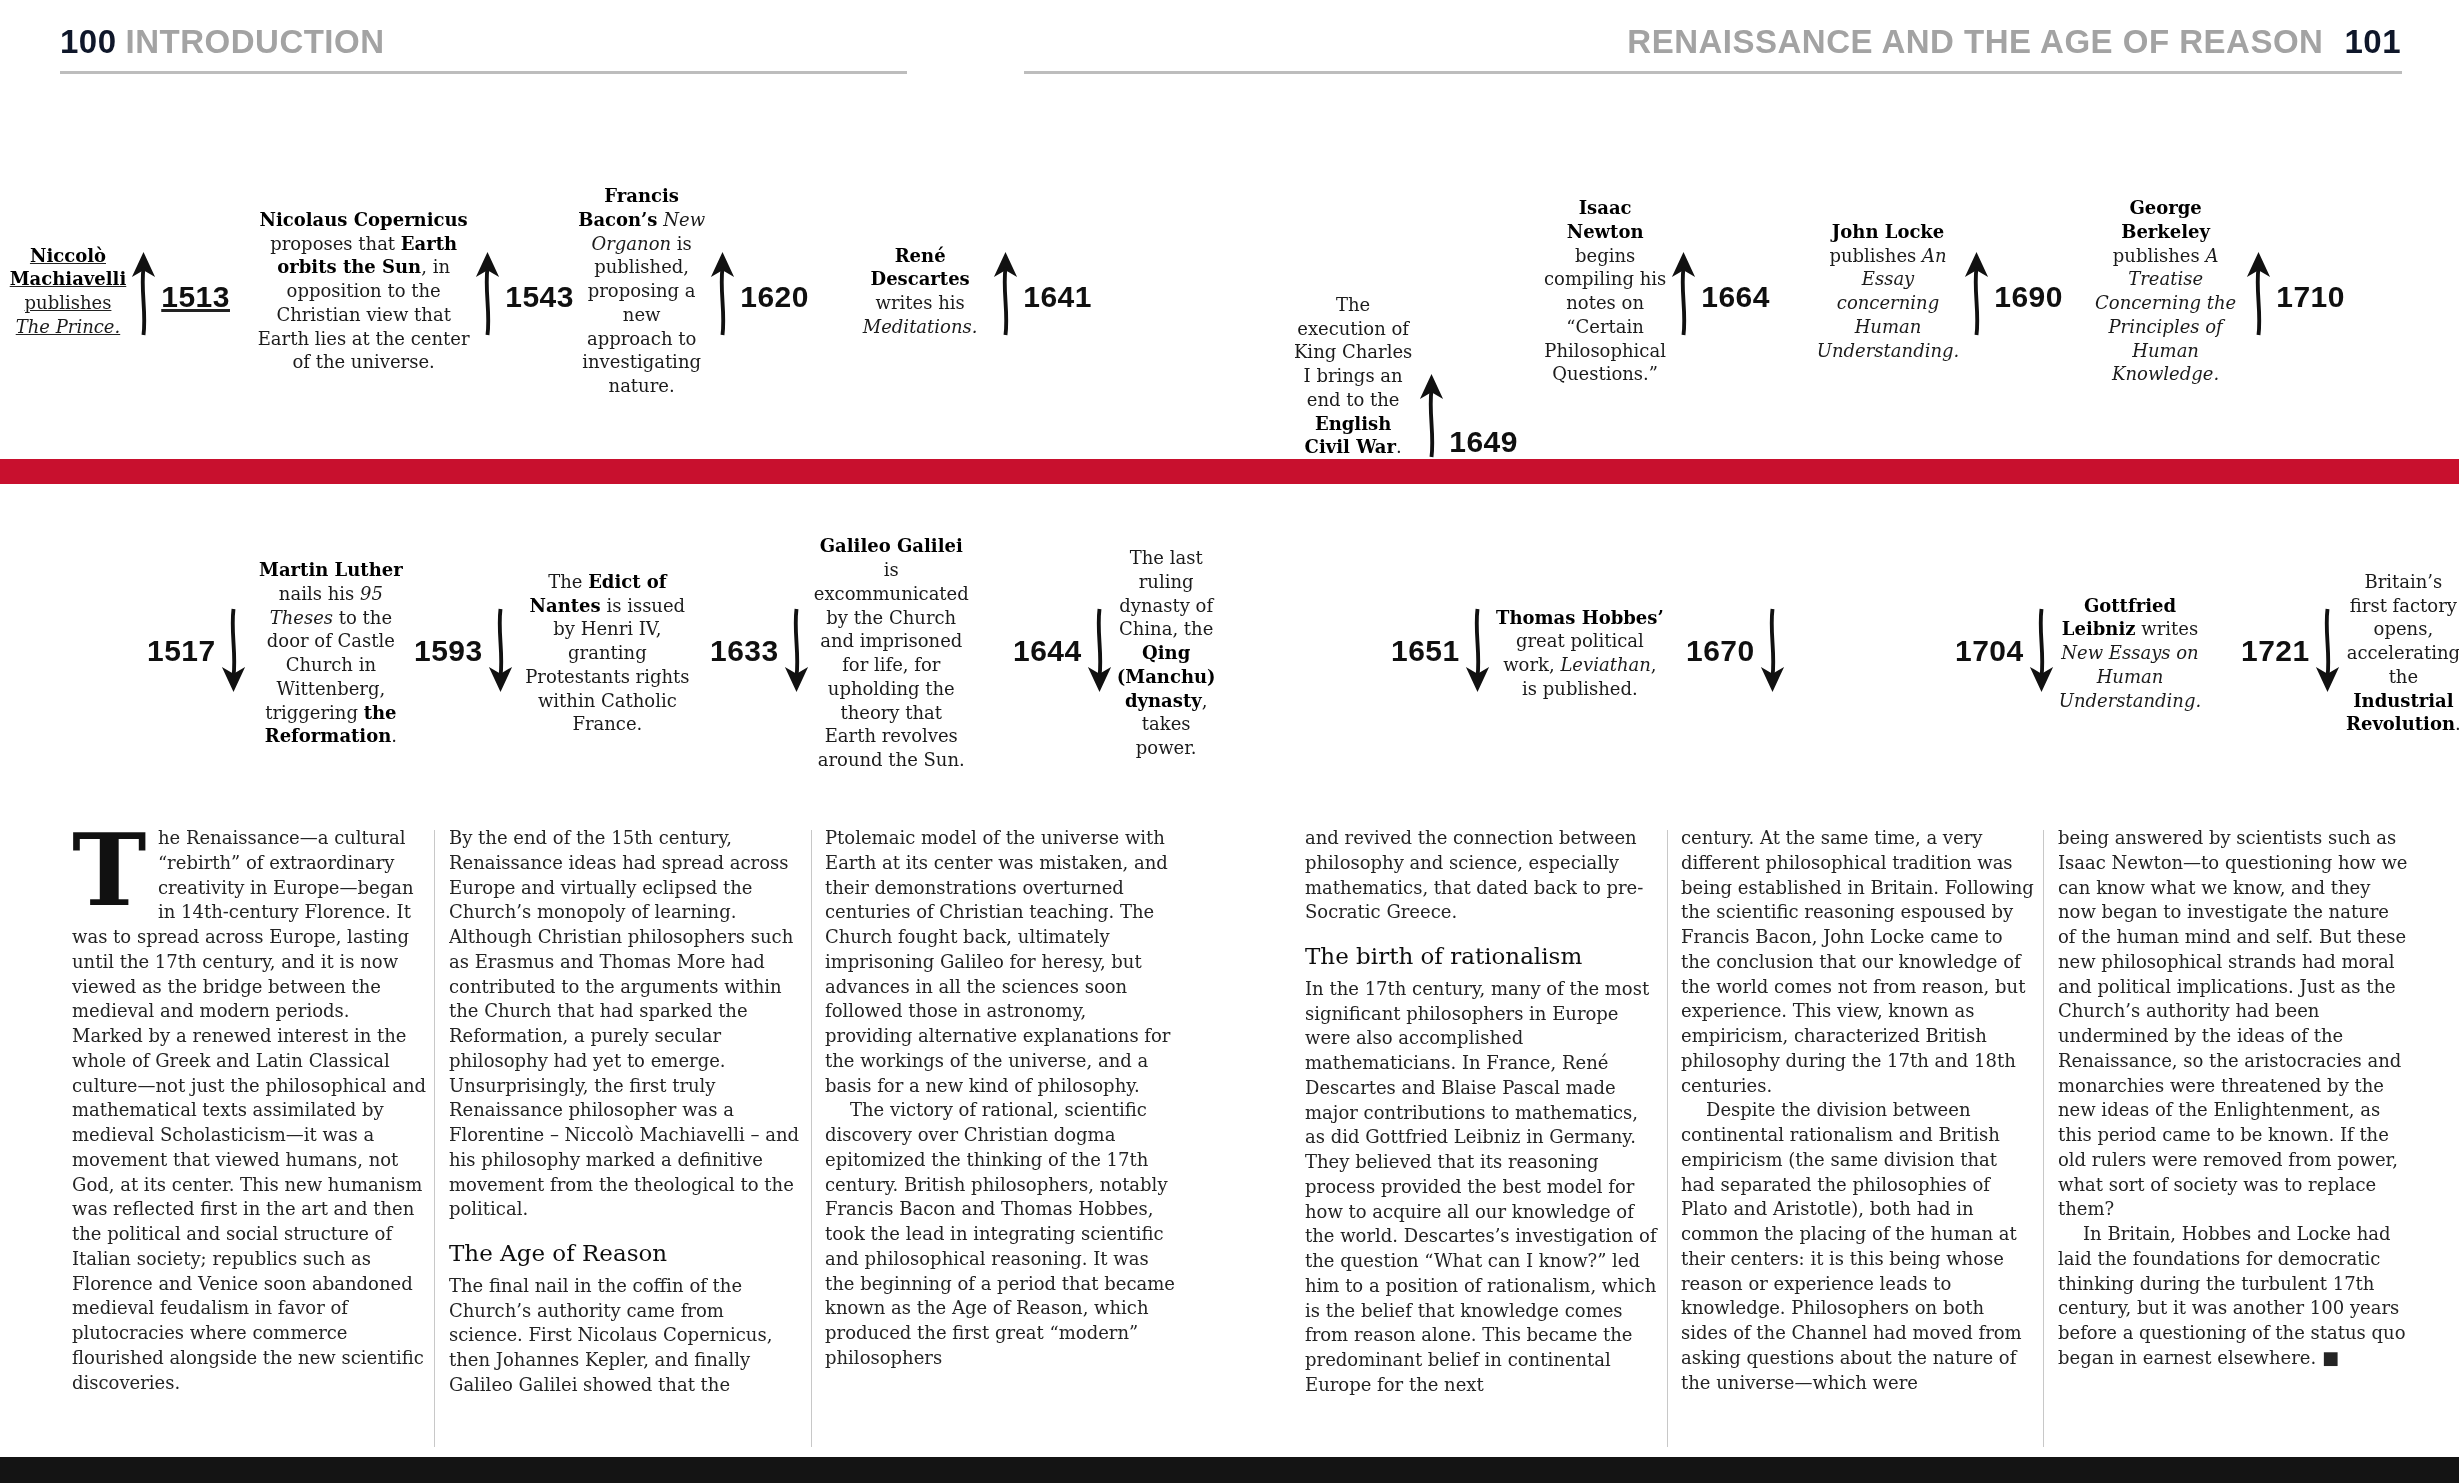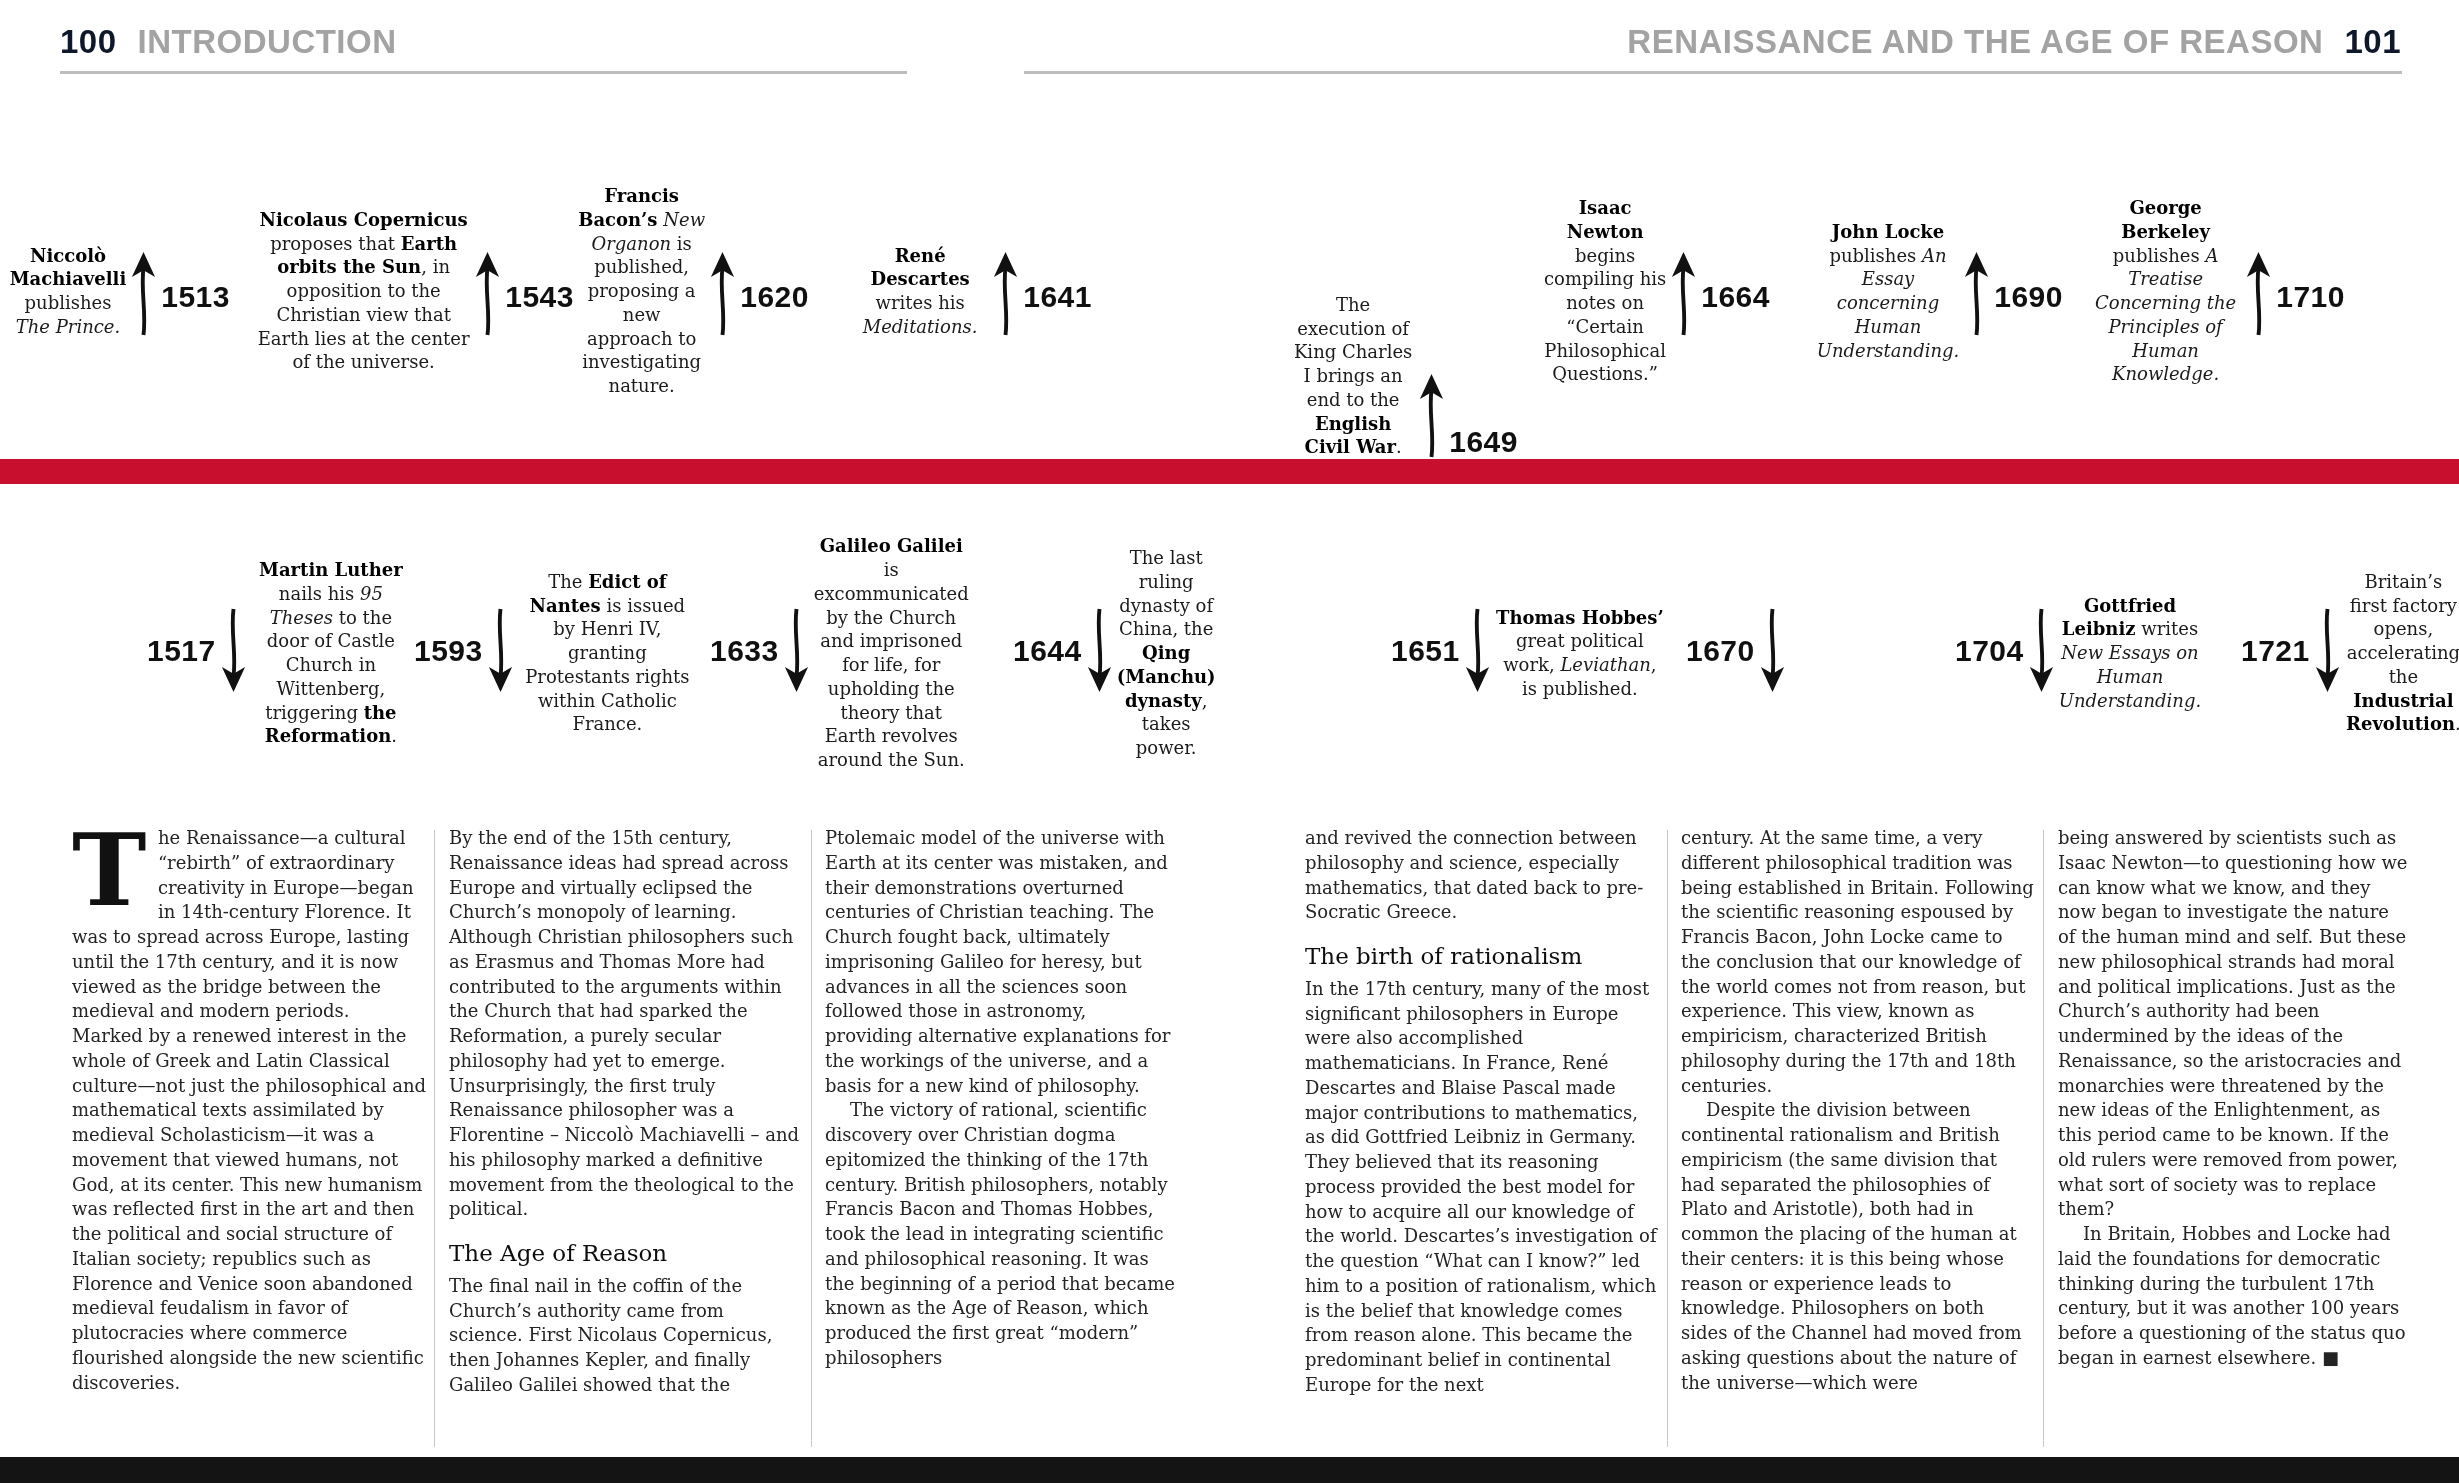--- a/index.html
+++ b/index.html
@@ -6,21 +6,21 @@
   #page{position:relative;width:2459px;height:1483px;background:#ffffff;overflow:hidden;
         font-family:"DejaVu Serif",serif;color:#222;}
 
   
   .hdr{position:absolute;top:23px;font-family:"Liberation Sans",sans-serif;font-weight:700;
        font-size:33px;letter-spacing:0.5px;white-space:nowrap;font-stretch:condensed;}
   .hdr-num{color:#0f172a;}
   .hdr-title{color:#a3a3a3;}
   #hdr-left{left:60px;}
   #hdr-right{right:58px;}
-  #hdr-left .hdr-title{margin-left:21px;}
+  #hdr-left .hdr-title{margin-left:9px;}
   #hdr-right .hdr-num{margin-left:21px;}
   .hdr-rule{position:absolute;top:71px;height:2.9px;background:#bdbdbd;}
   #rule-left{left:60px;width:847px;}
   #rule-right{left:1024px;width:1378px;}
 
   
   #timeline-bar{position:absolute;left:0;top:459px;width:2459px;height:25px;}
   #tl-above{position:absolute;left:0;top:123px;width:2459px;height:336px;}
   #tl-below{position:absolute;left:0;top:484px;width:2459px;height:338px;}
   .event{position:absolute;top:0;height:100%;display:flex;align-items:center;}
@@ -58,21 +58,21 @@
   <div class="hdr" id="hdr-left">
     <span class="hdr-num">100</span><span class="hdr-title">INTRODUCTION</span>
   </div>
   <div class="hdr" id="hdr-right">
     <span class="hdr-title">RENAISSANCE AND THE AGE OF REASON</span><span class="hdr-num">101</span>
   </div>
   <div class="hdr-rule" id="rule-left"></div>
   <div class="hdr-rule" id="rule-right"></div>
 
   <div id="tl-above">
-      <div class="event above" style="left: 86px; width: 144px;">
+      <div class="event above" style="left: 86px; width: 144px; text-decoration: underline;">
         <div class="ev-text"><b>Niccolò Machiavelli</b><span> publishes </span><i>The Prince.</i></div>
         <svg width="35" height="85" viewBox="0 0 36 88" class="ev-arrow">
           <polygon points="18,0 6,26 18,19 30,26" fill="#111"></polygon>
           <path d="M18,16 C15,40 21,62 18,86" stroke="#111" stroke-width="4" fill="none"></path>
         </svg>
         <div class="ev-year">1513</div>
       </div>
       <div class="event above" style="left: 257px; width: 317px;">
         <div class="ev-text"><b>Nicolaus Copernicus</b><span> proposes that </span><b>Earth orbits the Sun</b><span>, in opposition to the Christian view that Earth lies at the center of the universe.</span></div>
         <svg width="35" height="85" viewBox="0 0 36 88" class="ev-arrow">

